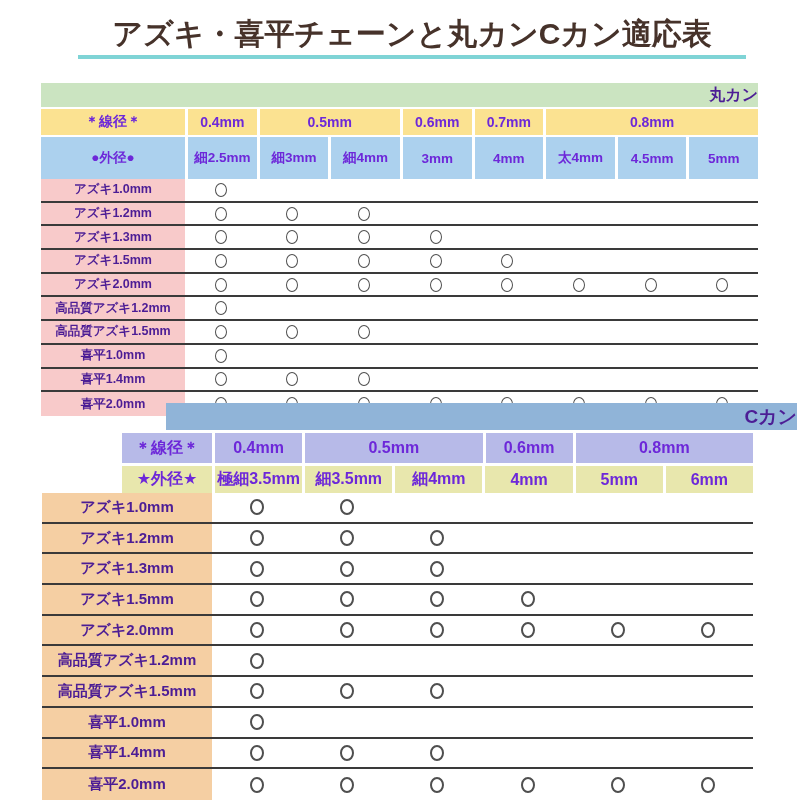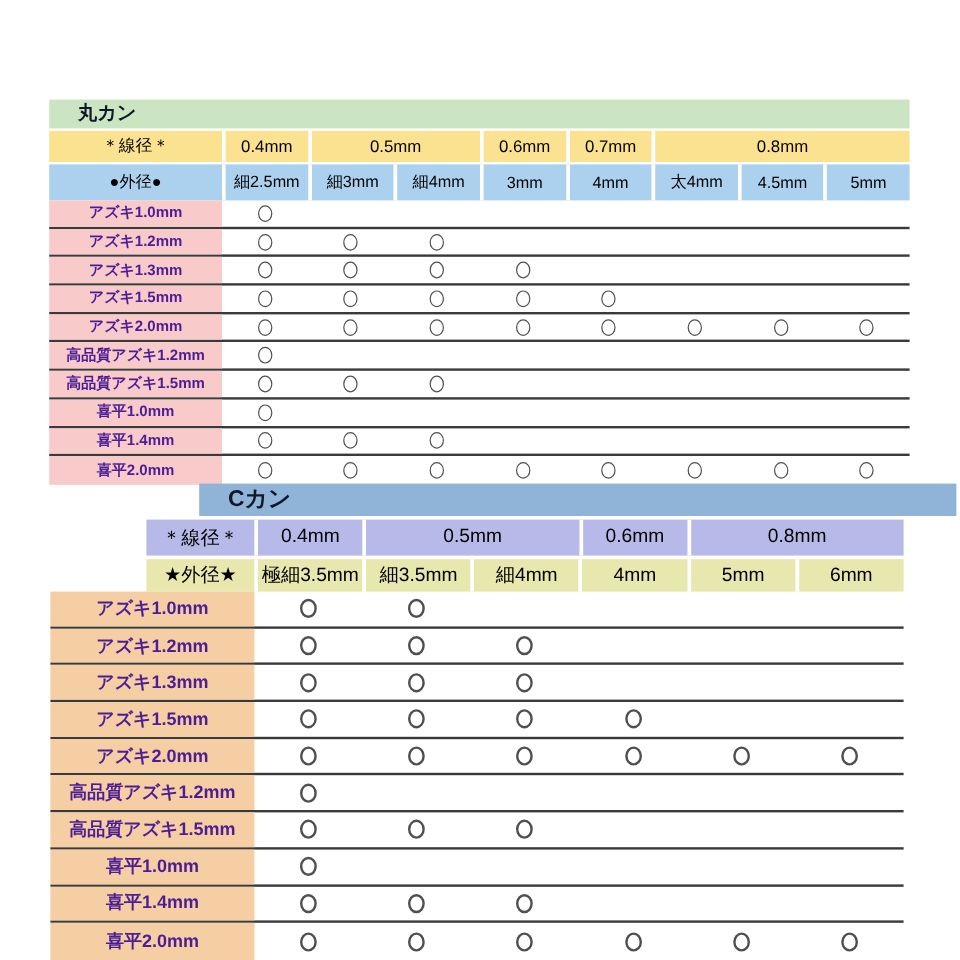--- a/index.html
+++ b/index.html
@@ -14,41 +14,41 @@
   .title-wrap {
     position:absolute; left:78px; top:12px; width:668px; height:47px;
     border-bottom:4px solid var(--title-underline,#7fd4d6); text-align:center;
   }
   .title-text {
     font-size:30px; font-weight:700; color:var(--title-text,#46322a);
     line-height:44px; white-space:nowrap;
   }
 
   
-  .titlebar { width:100%; text-align:left; font-weight:700; color:#0f172a;padding-left:24px; }
+  .titlebar { width:100%; text-align:right; font-weight:700; color:#4c1d95; }
   .hdr { display:grid; }
   .hdr .cell {
     display:flex; align-items:center; justify-content:center;
-    font-weight:400; color:#000000; border-left:3px solid #fff; white-space:nowrap;
+    font-weight:700; color:#6d28d9; border-left:3px solid #fff; white-space:nowrap;
   }
   .hdr .cell:first-child { border-left:none; }
   .rows .row { display:grid; }
   .row .label {
     display:flex; align-items:center; justify-content:center;
     font-weight:700; color:#4c1d95; white-space:nowrap;text-align:right;
   }
   .row .cell { display:flex; align-items:center; justify-content:center; }
   .mark { border-radius:50%; background:transparent; }
 
   
   .t1 { position:absolute; left:41px; top:83px; width:717px; }
   .t1 .titlebar { height:24px; line-height:24px; background:var(--green-header,#cbe4c1); font-size:16px; }
   .t1 .hdr { grid-template-columns:144px repeat(8,1fr); margin-top:2px; }
   .t1 .wire .cell  { background:var(--yellow-row,#fbe291); height:26px; font-size:14px; }
-  .t1 .outer .cell { background:var(--blue-row,#acd1ee);  height:30px; font-size:13.5px; }
+  .t1 .outer .cell { background:var(--blue-row,#acd1ee);  height:42px; font-size:13.5px; }
   .t1 .rows { margin-top:0; }
   .t1 .row { grid-template-columns:144px repeat(8,1fr); height:23.7px; border-bottom:2px solid var(--line,#3a3a3a); }
   .t1 .rows .row:last-child { border-bottom:none; }
   .t1 .row .label { background:var(--pink-label,#f8caca); font-size:12.5px; }
   .t1 .mark { width:12px; height:14px; border:1.8px solid var(--mark,#4f4f4f); }
 
   
   .t2 { position:absolute; left:0; top:0; width:800px; height:0; }
   .t2-header { position:absolute; left:122px; top:403px; width:631px; }
   .t2 .titlebar { height:27px; line-height:27px; background:var(--steel-blue-header,#90b4d8); font-size:19px;margin-left:44px; }
@@ -59,20 +59,23 @@
   .t2-rows .row { grid-template-columns:170px repeat(6,1fr); height:30.7px; border-bottom:2.5px solid var(--line,#3a3a3a); }
   .t2-rows .row:last-child { border-bottom:none; }
   .t2-rows .row .label { background:var(--orange-label,#f5cfa3); font-size:15px; }
   .t2-rows .mark { width:14px; height:16px; border:2px solid var(--mark,#4f4f4f); }
 </style>
 </head>
 <body>
 
 <div class="canvas">
 
+  <div class="title-wrap">
+    <span class="title-text">アズキ・喜平チェーンと丸カンCカン適応表</span>
+  </div>
 
   <section class="t1">
     <div class="titlebar">丸カン</div>
     <div class="hdr wire">
         <div class="cell">＊線径＊</div>
         <div class="cell" style="grid-column: span 1;">0.4mm</div>
         <div class="cell" style="grid-column: span 2;">0.5mm</div>
         <div class="cell" style="grid-column: span 1;">0.6mm</div>
         <div class="cell" style="grid-column: span 1;">0.7mm</div>
         <div class="cell" style="grid-column: span 3;">0.8mm</div>

